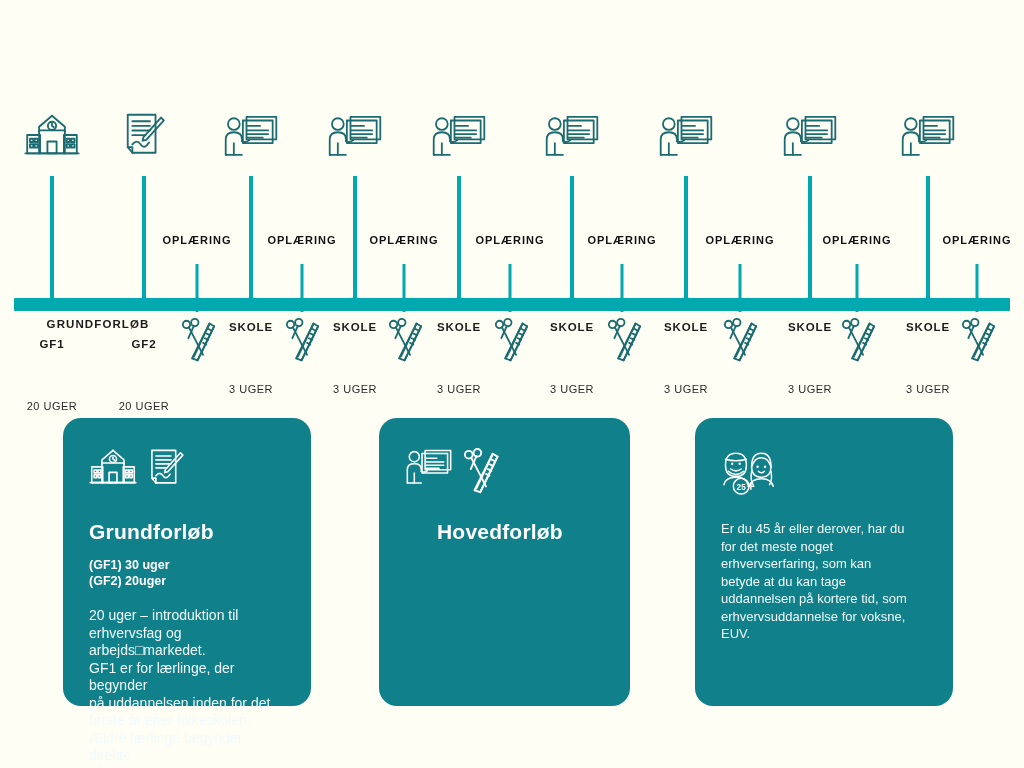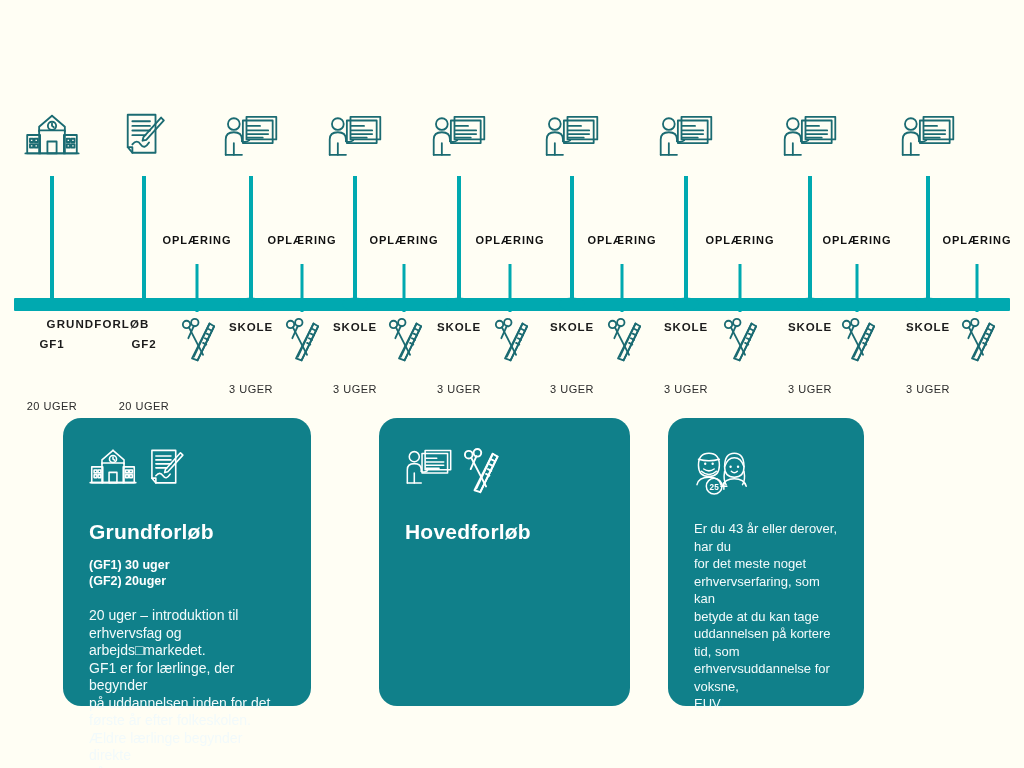--- a/index.html
+++ b/index.html
@@ -69,21 +69,21 @@
   .card-title{
     font-size:21px;font-weight:bold;letter-spacing:.2px;margin:0 0 14px 0;line-height:1.1;
   }
   .card-sub{
     font-size:12.5px;font-weight:bold;line-height:16px;margin:0 0 18px 0;white-space:pre-line;
   }
   .card-body{
     font-size:14px;font-weight:normal;line-height:17.5px;margin:0;white-space:pre-line;
     color:#F2FAFB;
   }
-  .card-2 .card-title,.card-3 .card-title{margin-bottom:16px;}
+  .card-2 .card-title,.card-3 .card-title{margin-bottom:16px;margin-left:32px;}
   .card-2 .card-body,.card-3 .card-body{font-size:13px;line-height:17.5px;}
 </style>
 </head>
 <body>
 
 <div id="stage">
 
   <div id="timeline-section">
     <div class="axis-bar"></div>
     <div id="timeline-dyn">
@@ -476,21 +476,21 @@
         <path d="M30 12 L33.5 13.8"></path>
               <path d="M28 17 L31.5 18.8"></path>
         <path d="M26 22 L29.5 23.8"></path>
               <path d="M24 27 L27.5 28.8"></path>
       </svg>
           </span>
         </div>
       <div class="card-title">Hovedforløb</div>
 
     </div>
-      <div class="card card-3" style="left:668px;width:196px;">
+      <div class="card card-3" style="left:695px;width:258px;">
       <div class="card-icons">
           <span>
             <svg width="53.760000000000005" height="48" viewBox="0 0 72 62" fill="none" stroke="#FFFFFF" stroke-width="2" stroke-linejoin="round" stroke-linecap="round">
         <path d="M6 22 q0 -16 14 -16 q14 0 14 16 q0 15 -14 15 q-14 0 -14 -15 Z"></path>
         <path d="M6 14 q14 4 28 0"></path>
         <circle cx="15" cy="20" r="1.6" fill="#FFFFFF" stroke="none"></circle>
         <circle cx="25" cy="20" r="1.6" fill="#FFFFFF" stroke="none"></circle>
         <path d="M13 27 q7 5 14 0"></path>
         <path d="M10 30 q10 9 20 0"></path>
         <path d="M4 48 q2 -10 16 -10 q14 0 16 10"></path>
@@ -503,21 +503,21 @@
               <path d="M67 30 q2 12 -2 18"></path>
         <path d="M38 50 q3 -10 16 -10 q13 0 16 10"></path>
         <circle cx="27" cy="50" r="10.5" fill="none"></circle>
         <text x="27" y="54.5" font-size="11" font-family="Liberation Sans, sans-serif" font-weight="bold" text-anchor="middle" fill="#FFFFFF" stroke="none">25</text>
         <path d="M40 46 L40 54"></path>
               <path d="M36 50 L44 50"></path>
       </svg>
           </span>
         </div>
 
-      <div class="card-body">Er du 43 år eller derover, har du
+      <div class="card-body">Er du 45 år eller derover, har du
 for det meste noget
 erhvervserfaring, som kan
 betyde at du kan tage
 uddannelsen på kortere tid, som
 erhvervsuddannelse for voksne,
 EUV.</div>
     </div>
     </div>
 
 </div>

